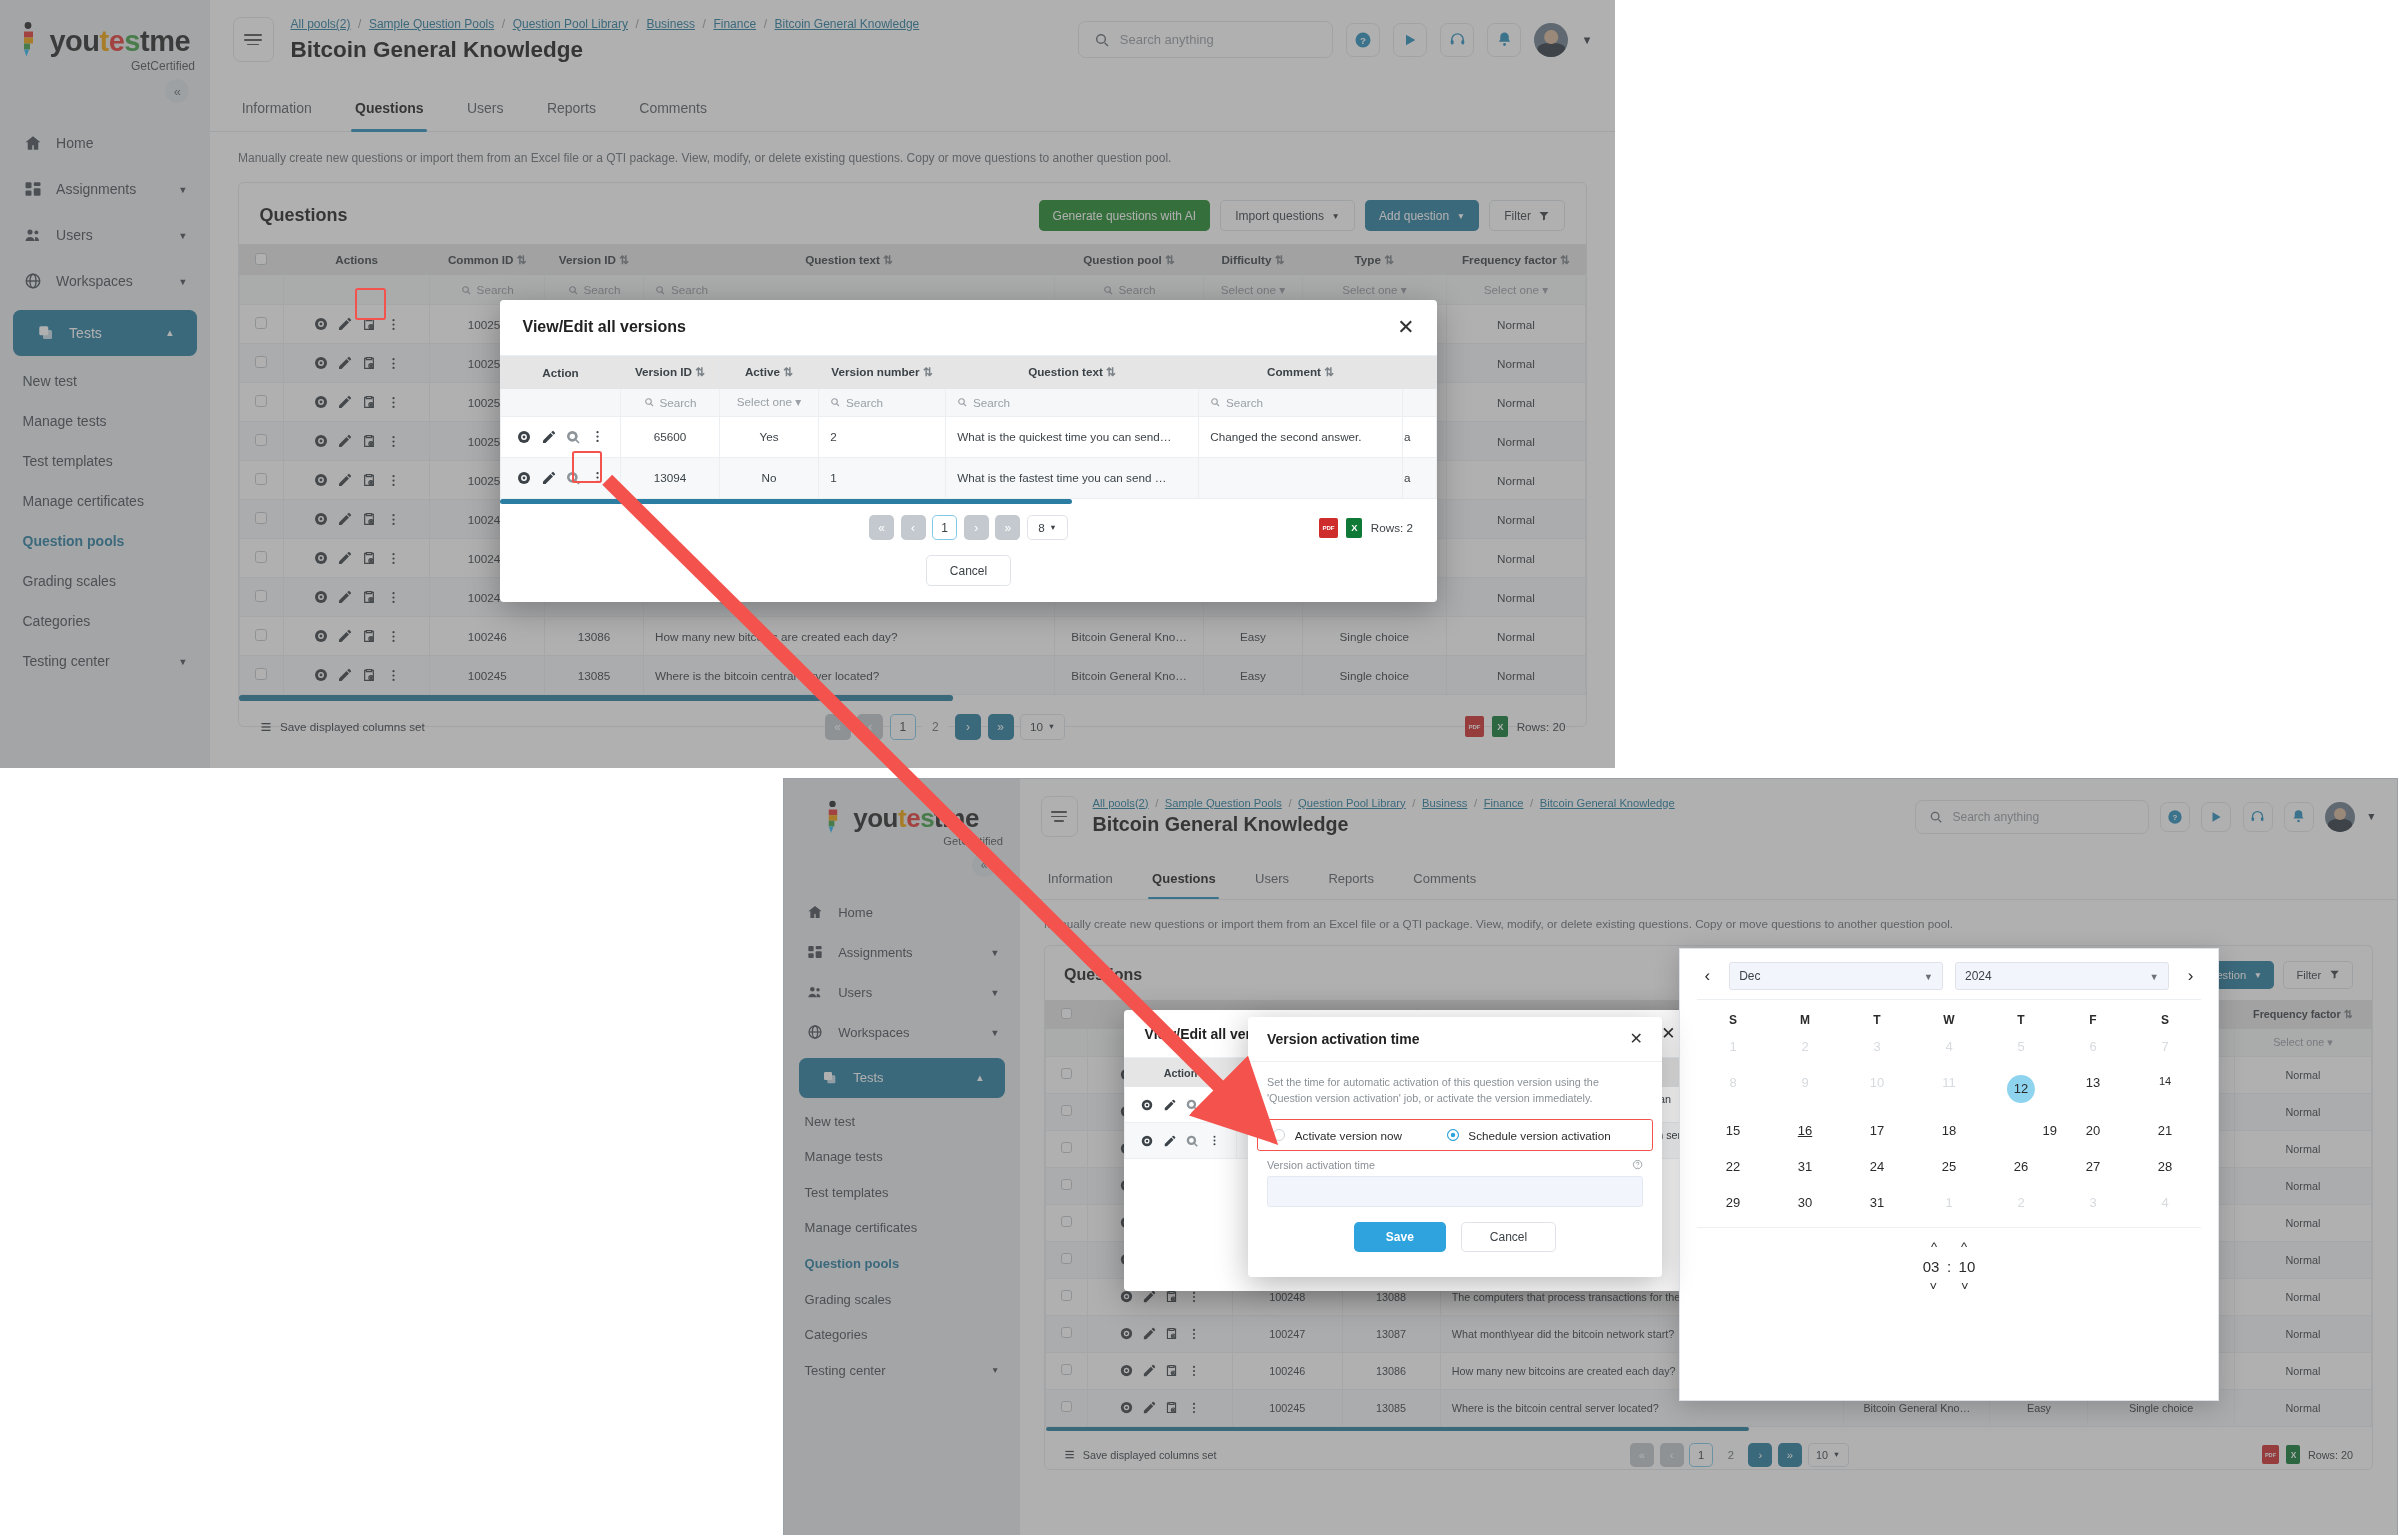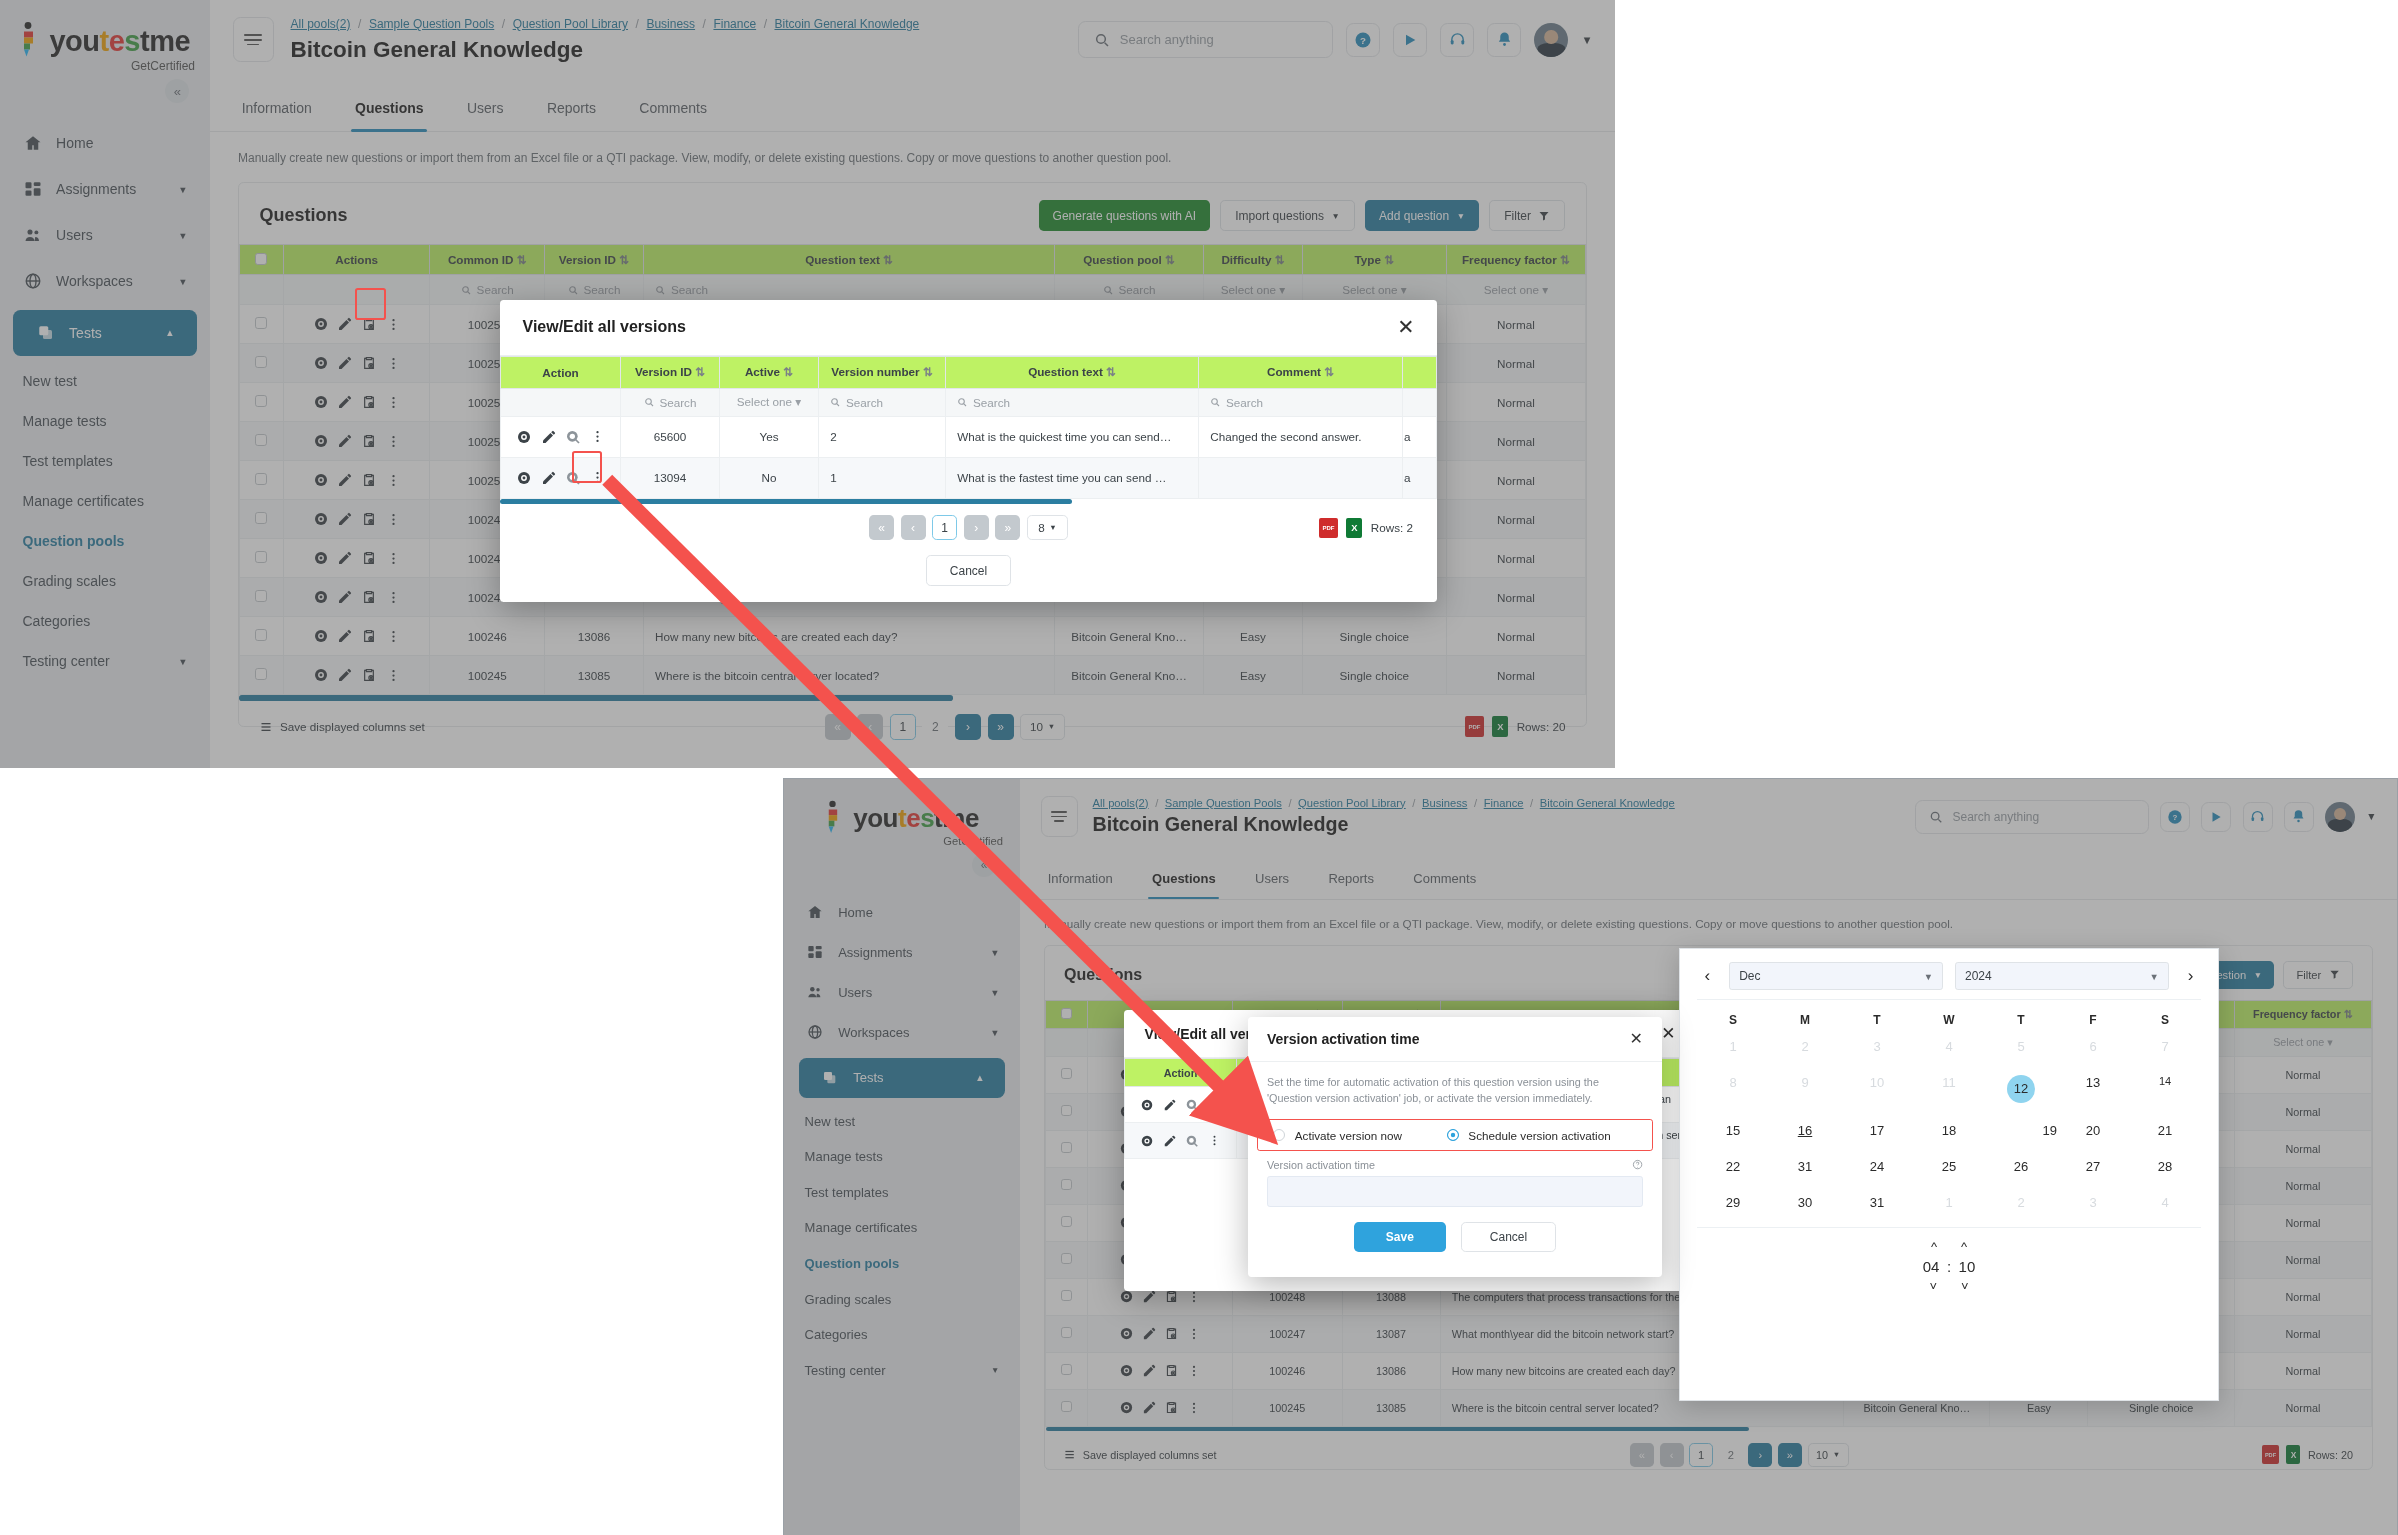--- a/index.html
+++ b/index.html
@@ -74,21 +74,21 @@
 
   .btn { border-radius:4.7px; display:inline-flex; align-items:center; justify-content:center;
          gap:7.5px; cursor:pointer; white-space:nowrap; }
   .btn-green { background:#1f8a2d; color:#fff; }
   .btn-outline { background:#fff; color:#3c4348; border:0.9px solid #dfe3e7; }
   .btn-blue { background:#2b7ea1; color:#fff; }
   .btn-primary { background:#2fa3dd; color:#fff; font-weight:700; }
 
   
   table.dt { border-collapse:collapse; width:100%; table-layout:fixed; }
-  table.dt th { background:#bef264; color:#3c4348; font-weight:700; 
+  table.dt th { background:#e5e5e5; color:#3c4348; font-weight:700; 
                 border:0.9px solid #e2e6e9; }
   table.dt td { border:0.9px solid #eceff1; color:#3c4348; text-align:center; }
   table.dt tr.alt td { background:#f6f8fa; }
   .srch { color:#9aa0a6; display:flex; align-items:center; gap:5.6px; }
   .sortico { color:#7a8187; }
   .ck { border:0.9px solid #c4c9cd; border-radius:2.8px; background:#fff; display:inline-block; }
   .acts { display:flex; align-items:center; justify-content:center; }
   .acts .ai { color:#3c4348; display:flex; align-items:center; justify-content:center; }
 
   .pager { display:flex; align-items:center; justify-content:center; }
@@ -1083,21 +1083,21 @@
       <div class="cal-day mut" style="font-size: 13px; padding: 4.7px 0px;">3</div>
       <div class="cal-day mut" style="font-size: 13px; padding: 4.7px 0px;">4</div>
     </div>
   <div class="cal-rule" style="margin:7.5px 17px 0;"></div>
   <div class="time-wrap" style="padding-top:11.2px;">
     <div style="display:flex;gap:24px;">
         <span class="chev" style="font-size:13px;">^</span>
         <span class="chev" style="font-size:13px;">^</span>
       </div>
     <div style="display:flex;gap:7.5px;font-size:15px;margin:3.7px 0;">
-      <span>04</span>
+      <span>03</span>
       <span>:</span>
       <span>10</span>
     </div>
     <div style="display:flex;gap:24px;">
         <span class="chev" style="font-size:13px;">˅</span>
         <span class="chev" style="font-size:13px;">˅</span>
       </div>
   </div>
 </div>
 

